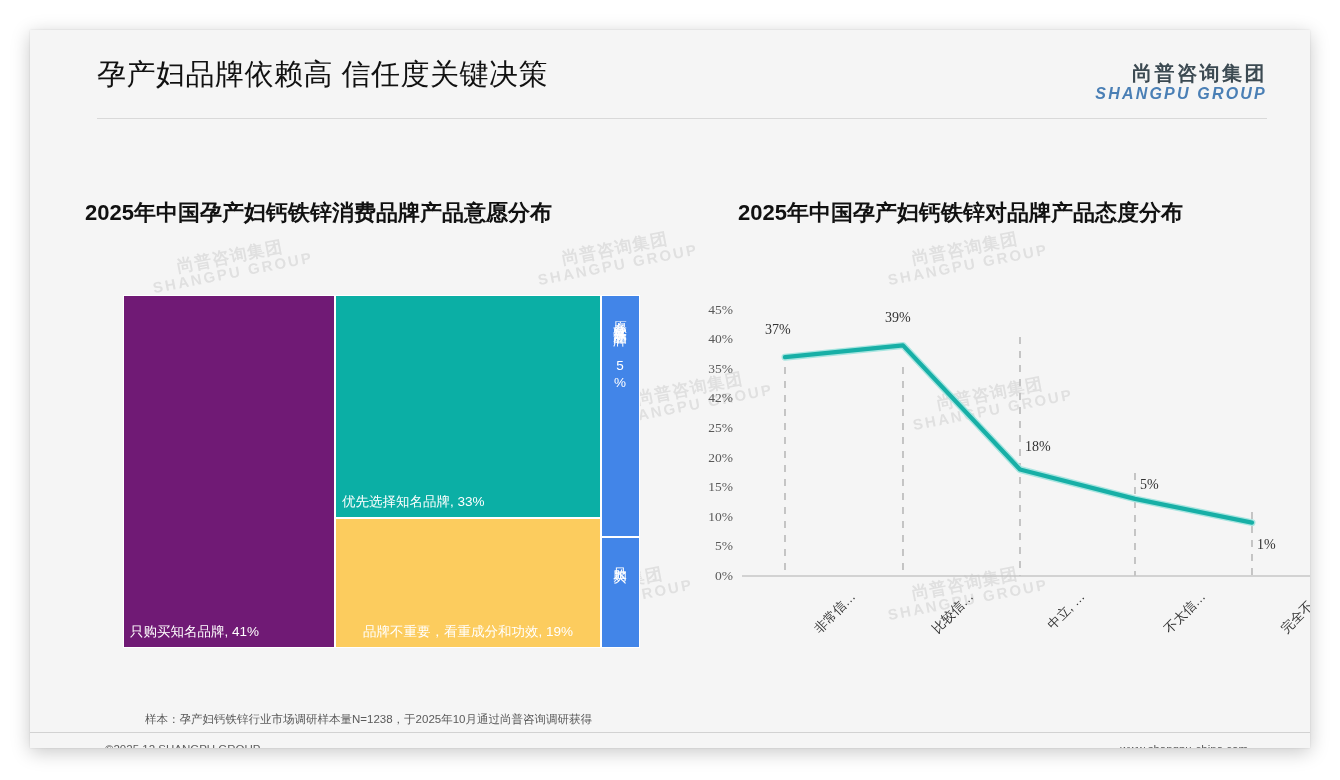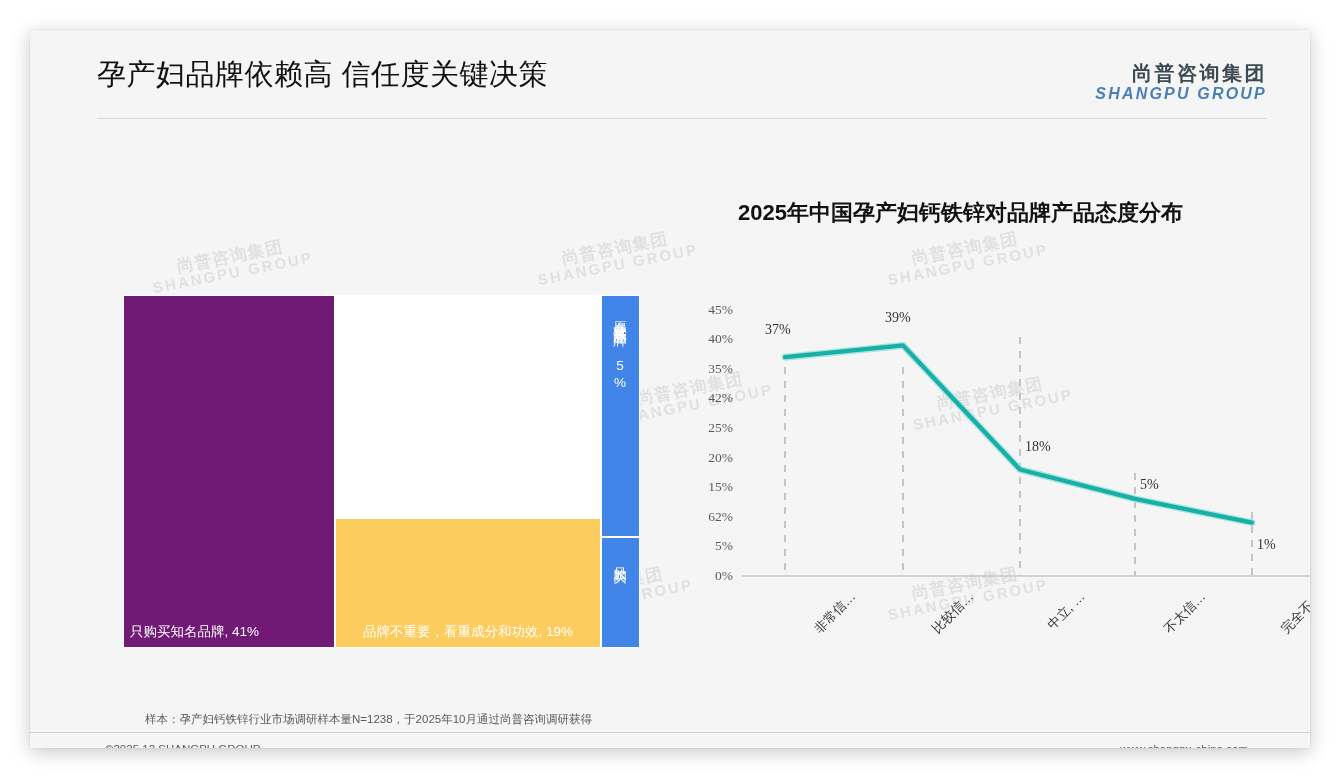--- a/index.html
+++ b/index.html
@@ -192,47 +192,51 @@
 
   <div class="header">
     <div class="main-title">孕产妇品牌依赖高 信任度关键决策</div>
     <div class="logo">
       <div class="logo-cn">尚普咨询集团</div>
       <div class="logo-en">SHANGPU GROUP</div>
     </div>
     <div class="header-rule"></div>
   </div>
 
+  <div class="panel-title" id="title-left">2025年中国孕产妇钙铁锌消费品牌产品意愿分布</div>
   <div class="panel-title" id="title-right">2025年中国孕产妇钙铁锌对品牌产品态度分布</div>
 
   <div id="treemap">
 
     <div class="tm-cell" style="left:0; top:0; width:212px; height:353px; background:#701a75;">
       <div class="tm-label bl">只购买知名品牌, 41%</div>
     </div>
 
+    <div class="tm-cell" style="left:212px; top:0; width:266px; height:223px; background:#0BAFA5;">
+      <div class="tm-label bl">优先选择知名品牌, 33%</div>
+    </div>
 
     <div class="tm-cell" style="left:212px; top:223px; width:266px; height:130px; background:#FCCC5E;">
       <div class="tm-label bc">品牌不重要，看重成分和功效, 19%</div>
     </div>
 
     <div class="tm-cell" style="left:478px; top:0; width:39px; height:242px; background:#4285E8;">
       <div class="tm-vert">愿意尝试新品牌, 5%</div>
     </div>
 
     <div class="tm-cell" style="left:478px; top:242px; width:39px; height:111px; background:#4285E8;">
       <div class="tm-vert-mid">只购买…</div>
     </div>
   </div>
 
   <div id="linechart">
 
     <div class="ytick" style="left:0; top:284px;">0%</div>
     <div class="ytick" style="left:0; top:254.4px;">5%</div>
-    <div class="ytick" style="left:0; top:224.8px;">62%</div>
+    <div class="ytick" style="left:0; top:224.8px;">10%</div>
     <div class="ytick" style="left:0; top:195.2px;">15%</div>
     <div class="ytick" style="left:0; top:165.6px;">20%</div>
     <div class="ytick" style="left:0; top:136px;">25%</div>
     <div class="ytick" style="left:0; top:106.4px;">42%</div>
     <div class="ytick" style="left:0; top:76.8px;">35%</div>
     <div class="ytick" style="left:0; top:47.2px;">40%</div>
     <div class="ytick" style="left:0; top:17.6px;">45%</div>
 
     <svg width="640" height="300" style="position:absolute; left:0; top:0;">
 

